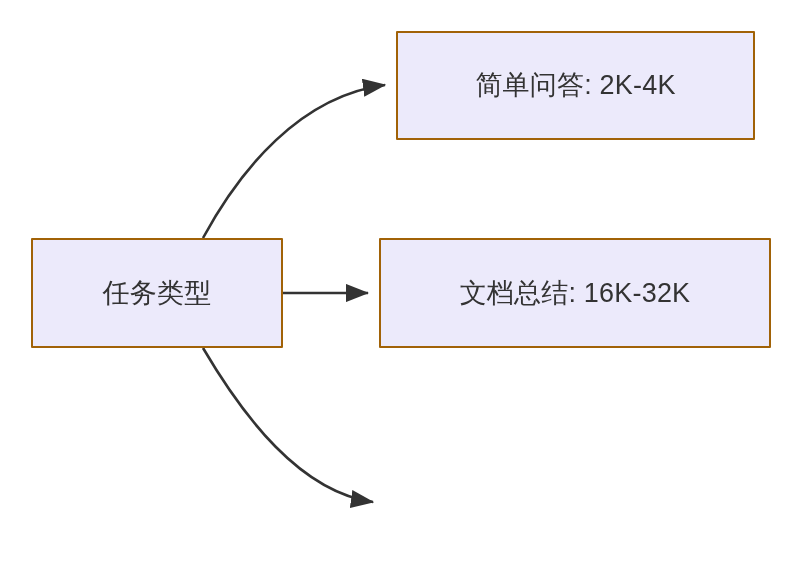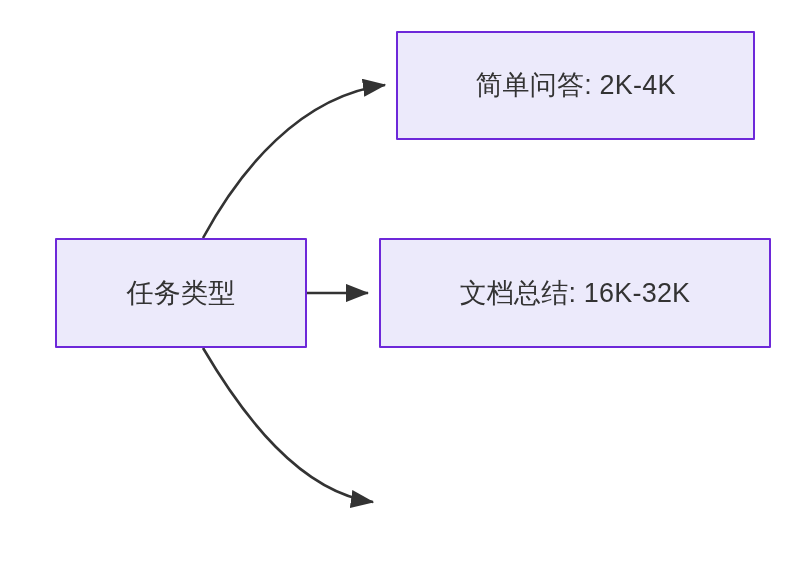--- a/index.html
+++ b/index.html
@@ -24,40 +24,39 @@
     left: 0;
     top: 0;
     width: 787px;
     height: 572px;
     pointer-events: none;
   }
   .node {
     position: absolute;
     box-sizing: border-box;
     background: #ECEAFB;
-    border: 2px solid #6d28d9;
+    border: 2px solid #a16207;
     border-radius: 1px;
     display: flex;
     align-items: center;
     justify-content: center;
     text-align: center;
   }
   .node-label {
     color: #333333;
     font-size: 27px;
     line-height: 1.2;
     letter-spacing: 0.2px;
     white-space: nowrap;
   }
   #node-root {
     left: 31px;
     top: 238px;
     width: 252px;
     height: 110px;
-    margin-left: 24px;
   }
   #node-simple-qa {
     left: 396px;
     top: 31px;
     width: 359px;
     height: 109px;
   }
   #node-doc-summary {
     left: 379px;
     top: 238px;

